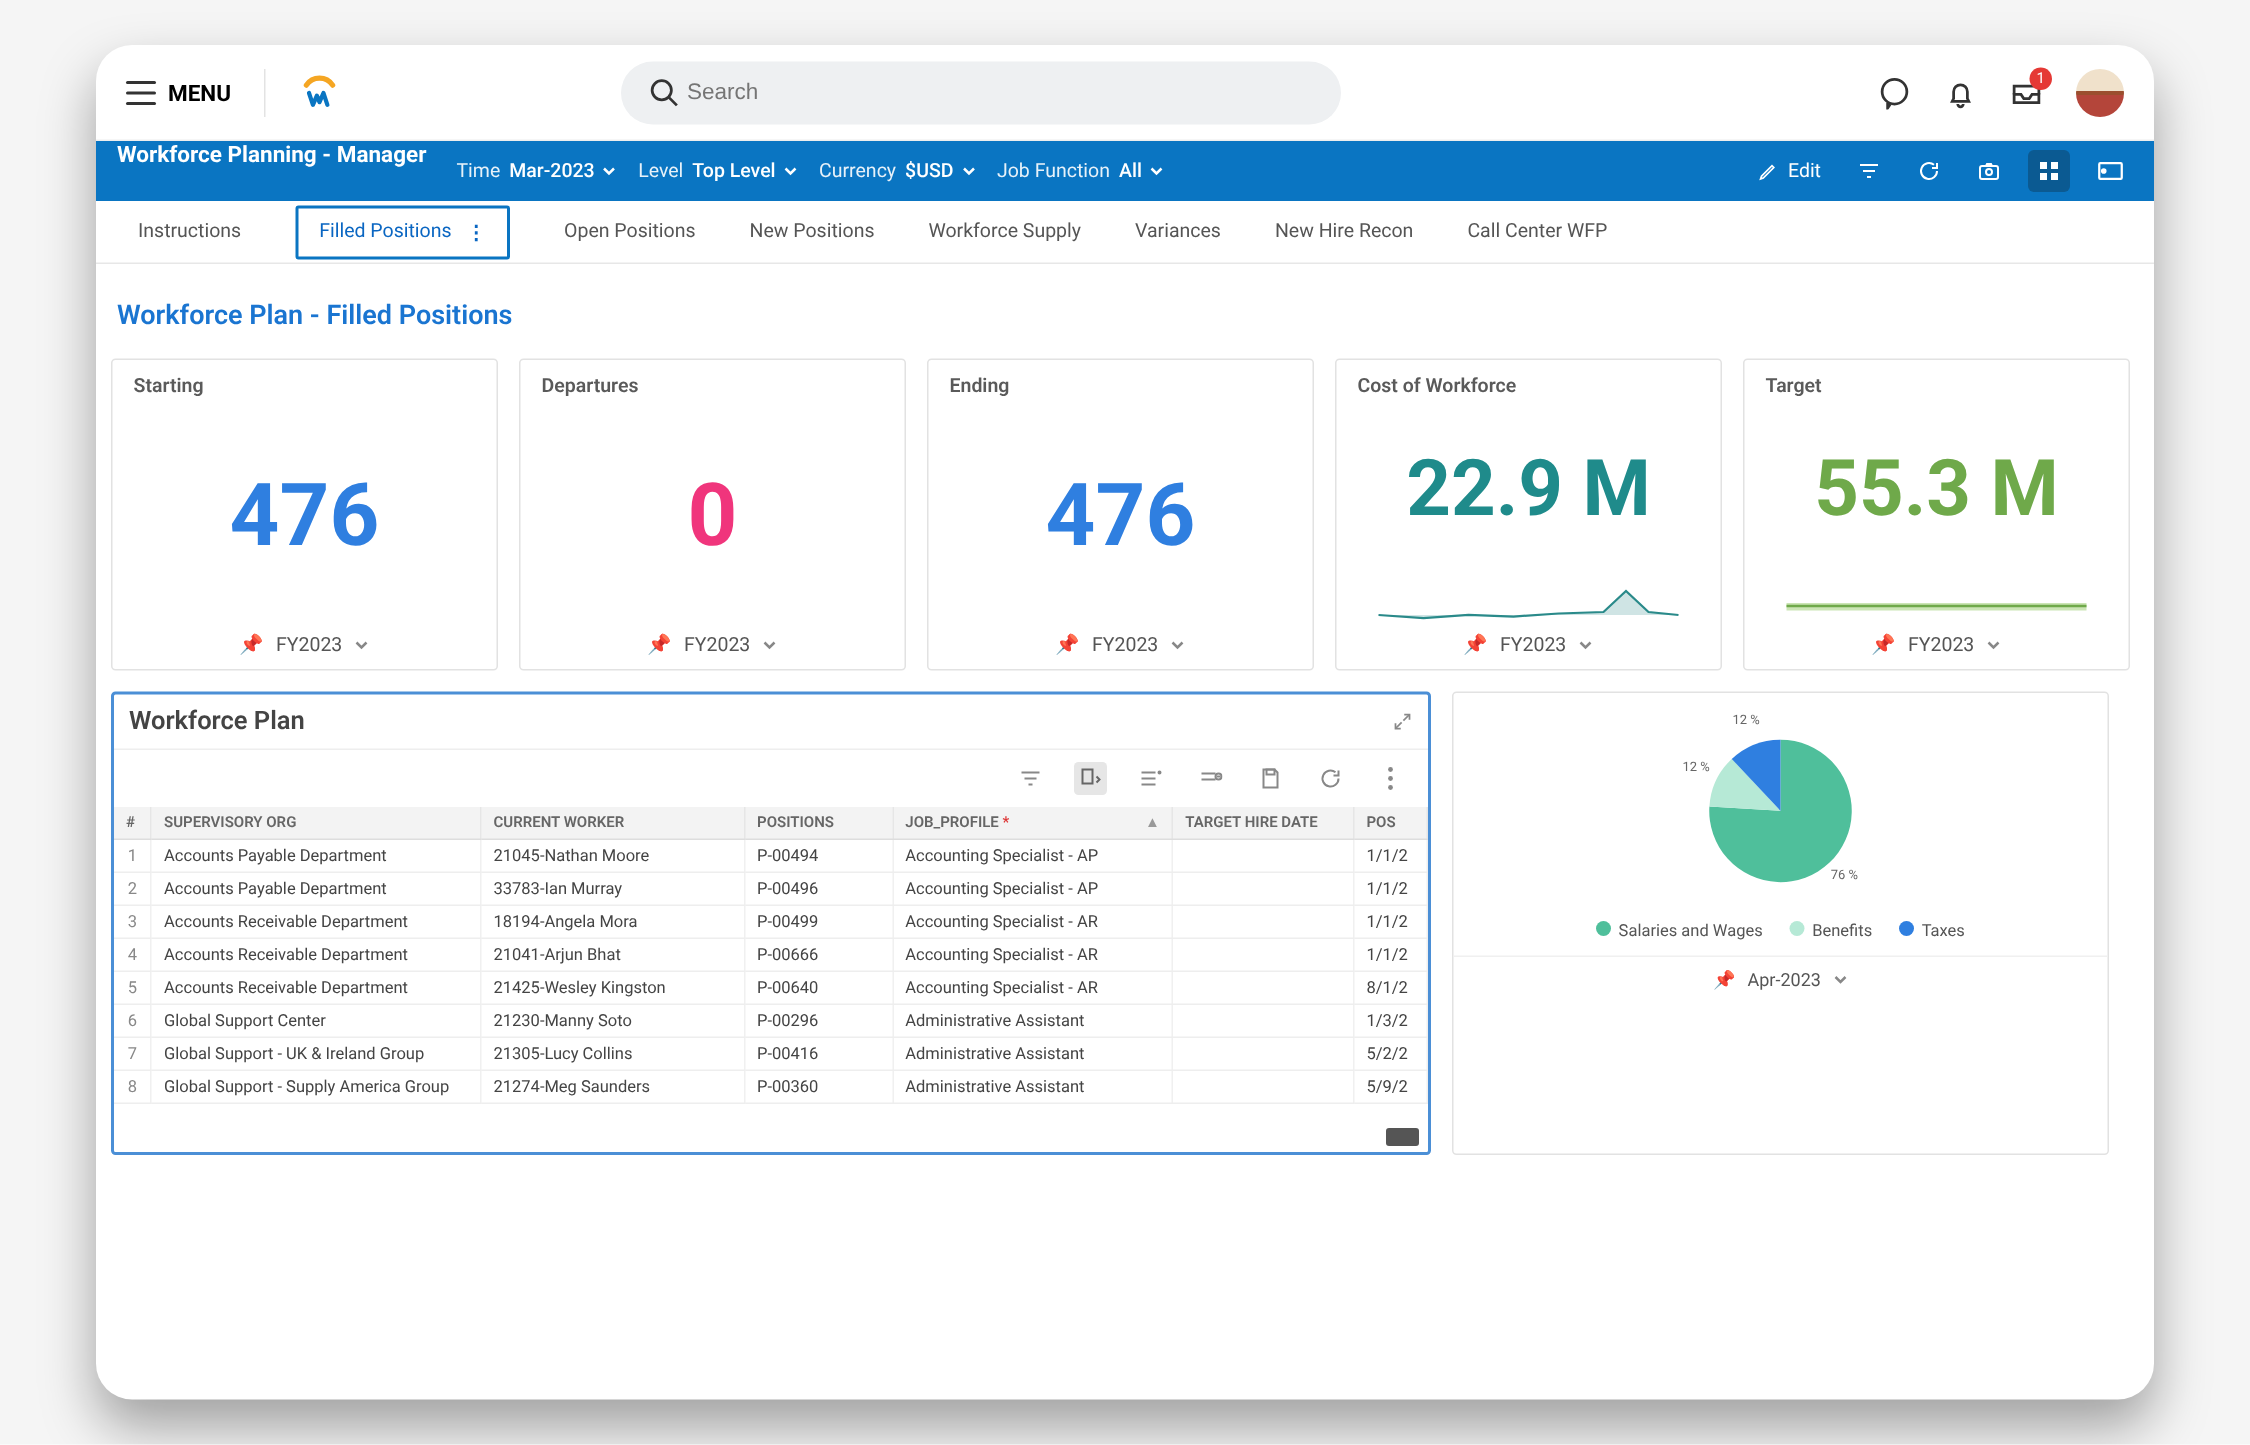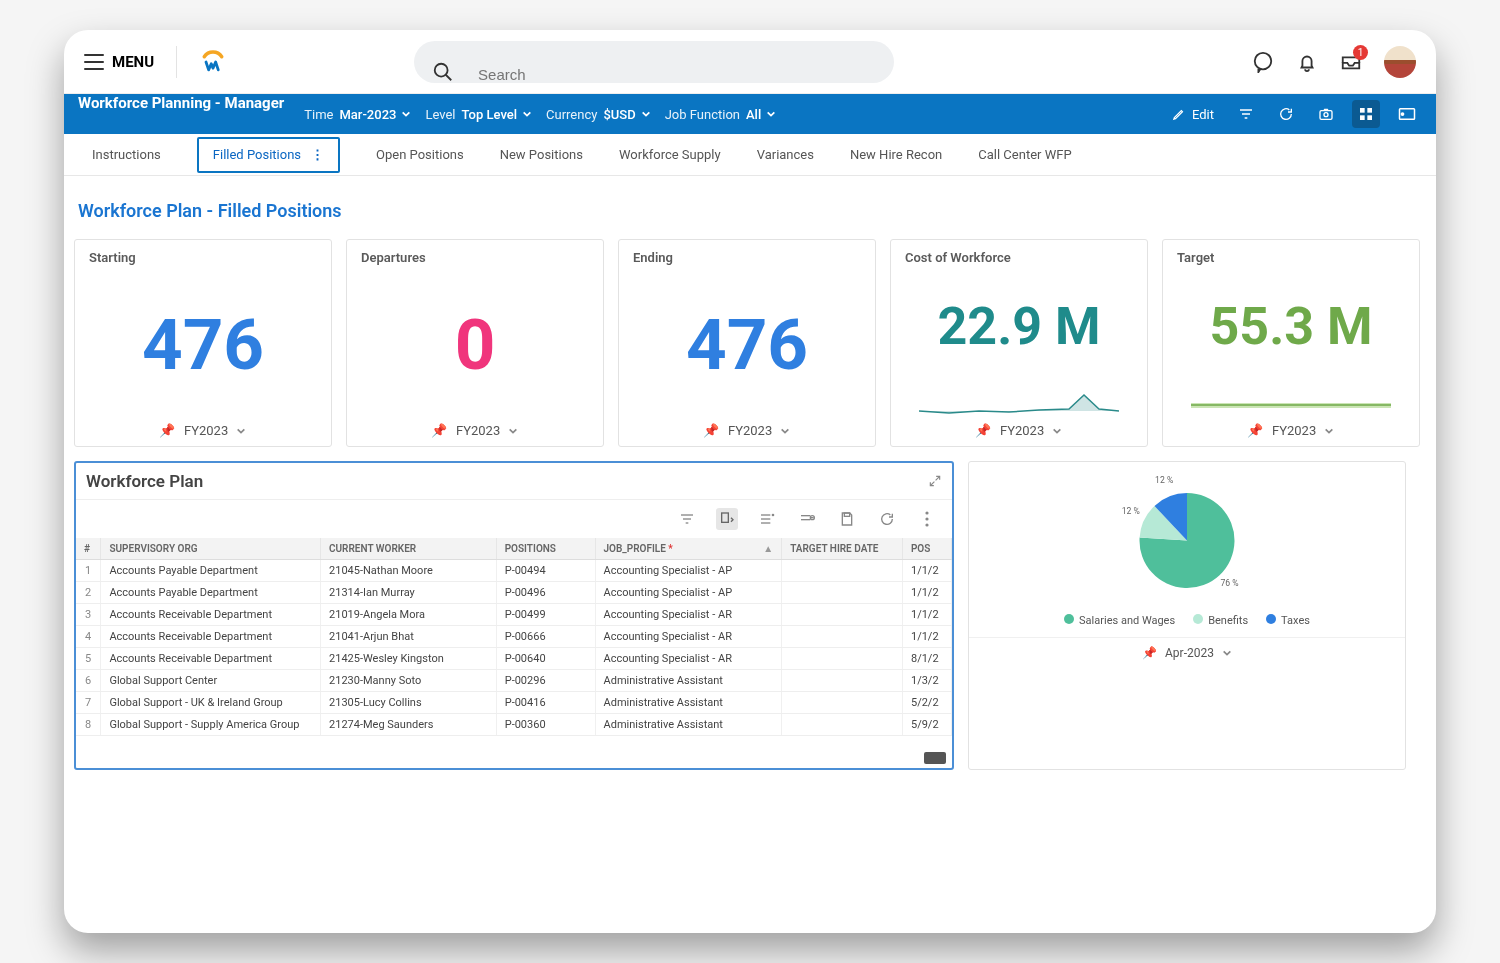--- a/index.html
+++ b/index.html
@@ -6,21 +6,21 @@
 body{font-family:-apple-system,BlinkMacSystemFont,"Segoe UI",Roboto,Arial,sans-serif;background:#f5f5f5;display:flex;justify-content:center;padding:30px;}
 .frame{width:1372px;height:903px;background:#fff;border-radius:24px;box-shadow:0 18px 36px rgba(0,0,0,.35);overflow:hidden;display:flex;flex-direction:column;}
 .topbar{display:flex;align-items:center;height:64px;padding:0 20px;border-bottom:1px solid #eee;gap:16px;}
 .hambtn{display:flex;align-items:center;gap:8px;font-weight:700;font-size:15px;cursor:pointer;}
 .hambtn .bars{width:20px;height:16px;display:flex;flex-direction:column;justify-content:space-between;}
 .hambtn .bars span{height:2px;background:#333;border-radius:1px;}
 .divider-v{width:1px;height:32px;background:#e3e3e3;margin:0 6px;}
 .wd-logo{width:28px;height:28px;position:relative;}
 .wd-logo svg{width:100%;height:100%;}
 .searchwrap{flex:0 0 480px;margin:0 auto;}
-.search{display:flex;align-items:flex-end;height:42px;background:#eef0f2;border-radius:999px;padding:0 18px;gap:24px;color:#555;}
+.search{display:flex;align-items:center;height:42px;background:#eef0f2;border-radius:999px;padding:0 18px;gap:4px;color:#555;}
 .search input{border:0;background:transparent;font-size:15px;flex:1;outline:none;}
 .top-icons{margin-left:auto;display:flex;align-items:center;gap:22px;}
 .ico{width:22px;height:22px;color:#333;position:relative;cursor:pointer;}
 .badge{position:absolute;top:-6px;right:-6px;width:15px;height:15px;border-radius:50%;background:#e53935;color:#fff;font-size:10px;display:flex;align-items:center;justify-content:center;}
 .avatar{width:32px;height:32px;border-radius:50%;background:linear-gradient(180deg,#f0e1cb 0 45%,#9b4e2e 45% 55%,#b4453a 55%);position:relative;overflow:hidden;}
 .bluebar{background:#0a75c2;color:#fff;height:40px;display:flex;padding:0 14px;font-size:13px;gap:14px;}
 .bluebar .title{font-weight:700;font-size:15px;margin-right:6px;}
 .bb-group{display:flex;align-items:center;gap:6px;}
 .bb-label{opacity:.9;}
 .bb-val{font-weight:500;display:flex;align-items:center;gap:5px;}
@@ -30,21 +30,21 @@
 .rt .bt.active{background:#0b5a92;}
 .tabs{display:flex;align-items:center;height:42px;border-bottom:1px solid #e7e7e7;padding:0 28px;gap:36px;font-size:13px;color:#555;}
 .tab{cursor:pointer;height:100%;display:flex;align-items:center;}
 .tab.active{color:#0a66c2;border:2px solid #0a75c2;padding:0 14px;height:36px;border-radius:2px;background:#fff;gap:10px;}
 .tab.active .kebab{color:#0a66c2;font-weight:700;}
 .content{padding:14px 10px 1px 10px;}
 .subtitle{color:#1a75d1;font-weight:600;font-size:18px;padding:10px 4px 18px 4px;}
 .cards{display:grid;grid-template-columns:258px 258px 258px 258px 258px;gap:14px;}
 .card{border:1px solid #e2e2e2;border-radius:3px;padding:10px 14px 8px 14px;height:208px;display:flex;flex-direction:column;}
 .card h4{font-size:13px;color:#5a5a5a;font-weight:600;}
-.card .big{flex:1;display:flex;align-items:center;justify-content:center;font-size:71px;font-weight:700;}
+.card .big{flex:1;display:flex;align-items:center;justify-content:center;font-size:58px;font-weight:700;}
 .c-blue{color:#2f7fe0;}
 .c-pink{color:#f0357c;}
 .c-teal{color:#1f8b8b;font-size:52px!important;}
 .c-green{color:#6fa94a;font-size:52px!important;}
 .spark{height:36px;position:relative;}
 .card .foot{display:flex;align-items:center;justify-content:center;gap:8px;font-size:13px;color:#555;margin-top:auto;}
 .pin{color:#0a66c2;}
 .row2{display:grid;grid-template-columns:880px 438px;gap:14px;margin-top:14px;}
 .panel{border:1px solid #e2e2e2;border-radius:3px;}
 .panel.grid{border:2px solid #4b8fd6;}
@@ -354,30 +354,30 @@
      <td>Accounts Payable Department</td>
      <td>21045-Nathan Moore</td>
      <td>P-00494</td>
      <td>Accounting Specialist - AP</td>
      <td></td>
      <td>1/1/2</td>
     </tr>
               <tr>
      <td class="num">2</td>
      <td>Accounts Payable Department</td>
-     <td>21314-Ian Murray</td>
+     <td>33783-Ian Murray</td>
      <td>P-00496</td>
      <td>Accounting Specialist - AP</td>
      <td></td>
      <td>1/1/2</td>
     </tr>
               <tr>
      <td class="num">3</td>
      <td>Accounts Receivable Department</td>
-     <td>21019-Angela Mora</td>
+     <td>18194-Angela Mora</td>
      <td>P-00499</td>
      <td>Accounting Specialist - AR</td>
      <td></td>
      <td>1/1/2</td>
     </tr>
               <tr>
      <td class="num">4</td>
      <td>Accounts Receivable Department</td>
      <td>21041-Arjun Bhat</td>
      <td>P-00666</td>

